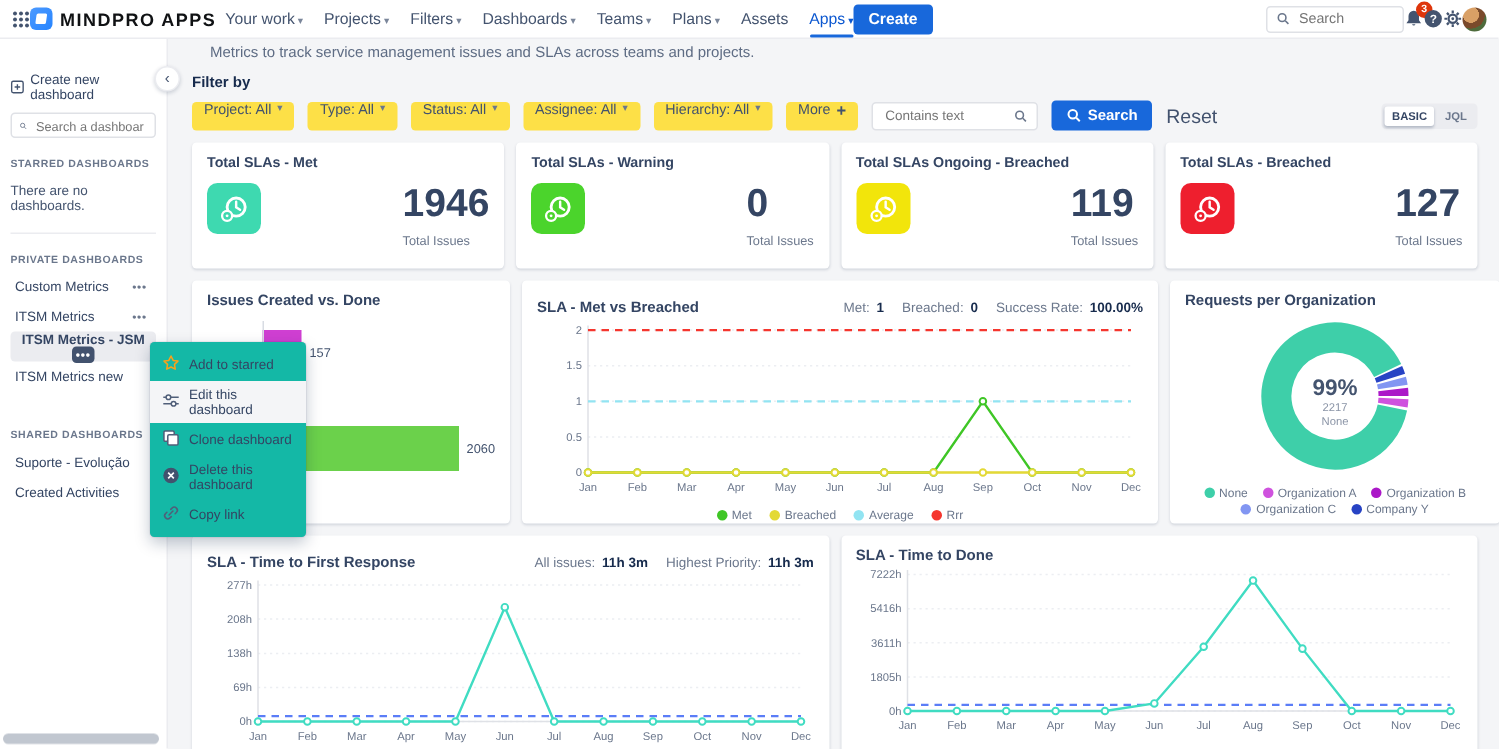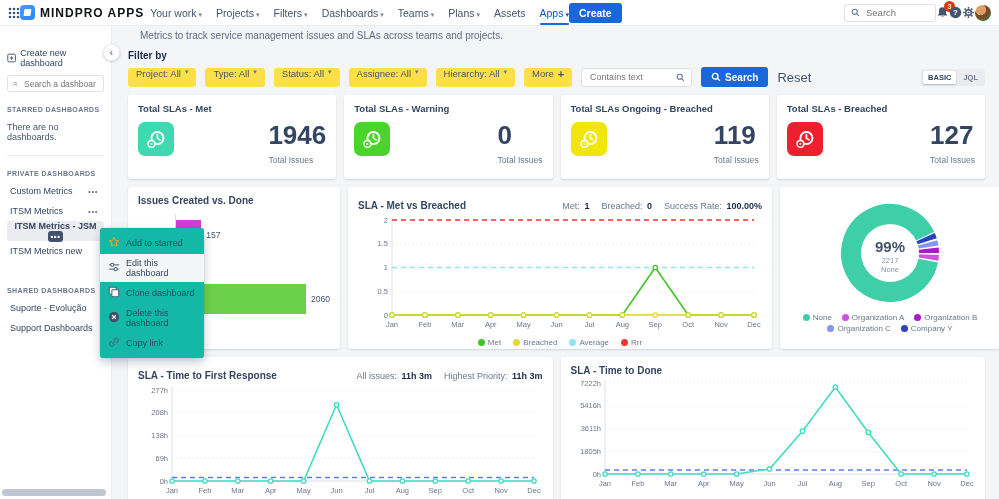--- a/index.html
+++ b/index.html
@@ -237,21 +237,21 @@
         <span class="side-label">ITSM Metrics new</span>
       </div>
     </div>
 
   <div class="side-sec" style="margin-top:26px">SHARED DASHBOARDS</div>
   <div class="side-list" id="sharedList">
       <div class="side-item">
         <span class="side-label">Suporte - Evolução</span>
       </div>
       <div class="side-item">
-        <span class="side-label">Support Dashboards</span>
+        <span class="side-label">Created Activities</span>
       </div>
     </div>
 </div>
 <div class="collapse-btn">‹</div>
 <div class="side-scrollbar"></div>
 
 <div class="ctx-menu" id="contextMenu">
     <div class="ctx-item">
       <span><svg width="12" height="12" viewBox="0 0 14 14">
           <path d="M7 1.6l1.7 3.4 3.7.5-2.7 2.6.6 3.7L7 10.1l-3.3 1.7.6-3.7L1.6 5.5l3.7-.5z" fill="none" stroke="#f6a21b" stroke-width="1.2" stroke-linejoin="round"></path>
@@ -500,20 +500,23 @@
             <span class="dot" style="background: rgb(146, 228, 242);"></span>
             <span>Average</span>
           </span>
           <span class="lg">
             <span class="dot" style="background: rgb(245, 54, 46);"></span>
             <span>Rrr</span>
           </span>
         </div>
     </div>
     <div class="panel" style="flex:1">
+      <div class="panel-head">
+          <span class="panel-title">Requests per Organization</span>
+        </div>
       <div class="donut-wrap" id="donutWrap">
           <svg viewBox="0 0 116 116" width="116" height="116">
             <g transform="rotate(-24 58 58)">
               <circle cx="58" cy="58" r="39" fill="none" stroke="#2743c4" stroke-width="20" stroke-dasharray="4.4 245.04422698000386" stroke-dashoffset="0"></circle>
               <circle cx="58" cy="58" r="39" fill="none" stroke="#8296f2" stroke-width="20" stroke-dasharray="4.4 245.04422698000386" stroke-dashoffset="-6"></circle>
               <circle cx="58" cy="58" r="39" fill="none" stroke="#ab18c8" stroke-width="20" stroke-dasharray="4.4 245.04422698000386" stroke-dashoffset="-12"></circle>
               <circle cx="58" cy="58" r="39" fill="none" stroke="#cf52de" stroke-width="20" stroke-dasharray="4.4 245.04422698000386" stroke-dashoffset="-18"></circle>
               <circle cx="58" cy="58" r="39" fill="none" stroke="#3ecfa9" stroke-width="20" stroke-dasharray="219.44422698000386 245.04422698000386" stroke-dashoffset="-24"></circle>
             </g>
             <text x="58" y="57" text-anchor="middle" font-size="15" font-weight="bold" fill="#44546f" font-family="Liberation Sans, sans-serif">99%</text>

